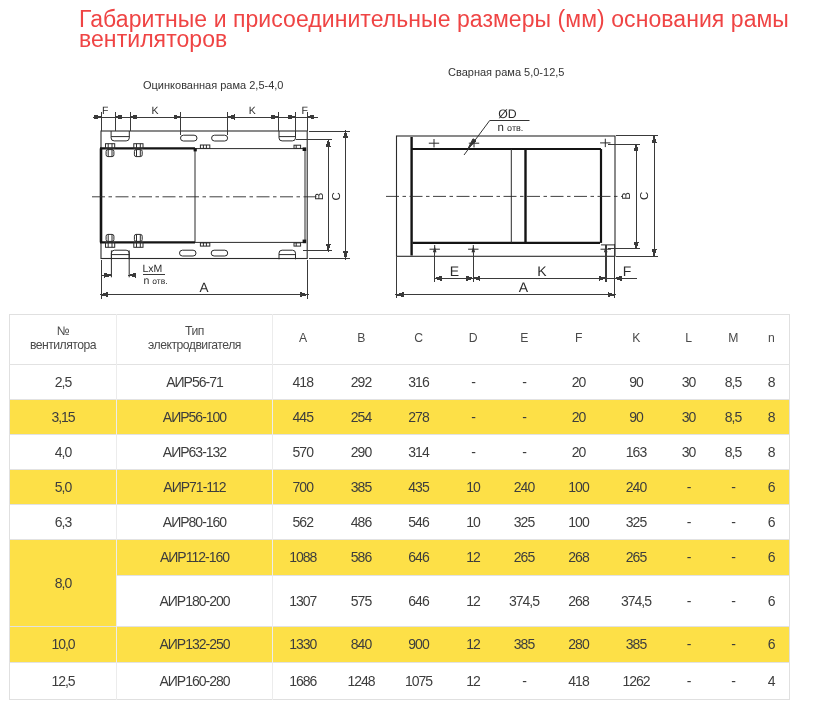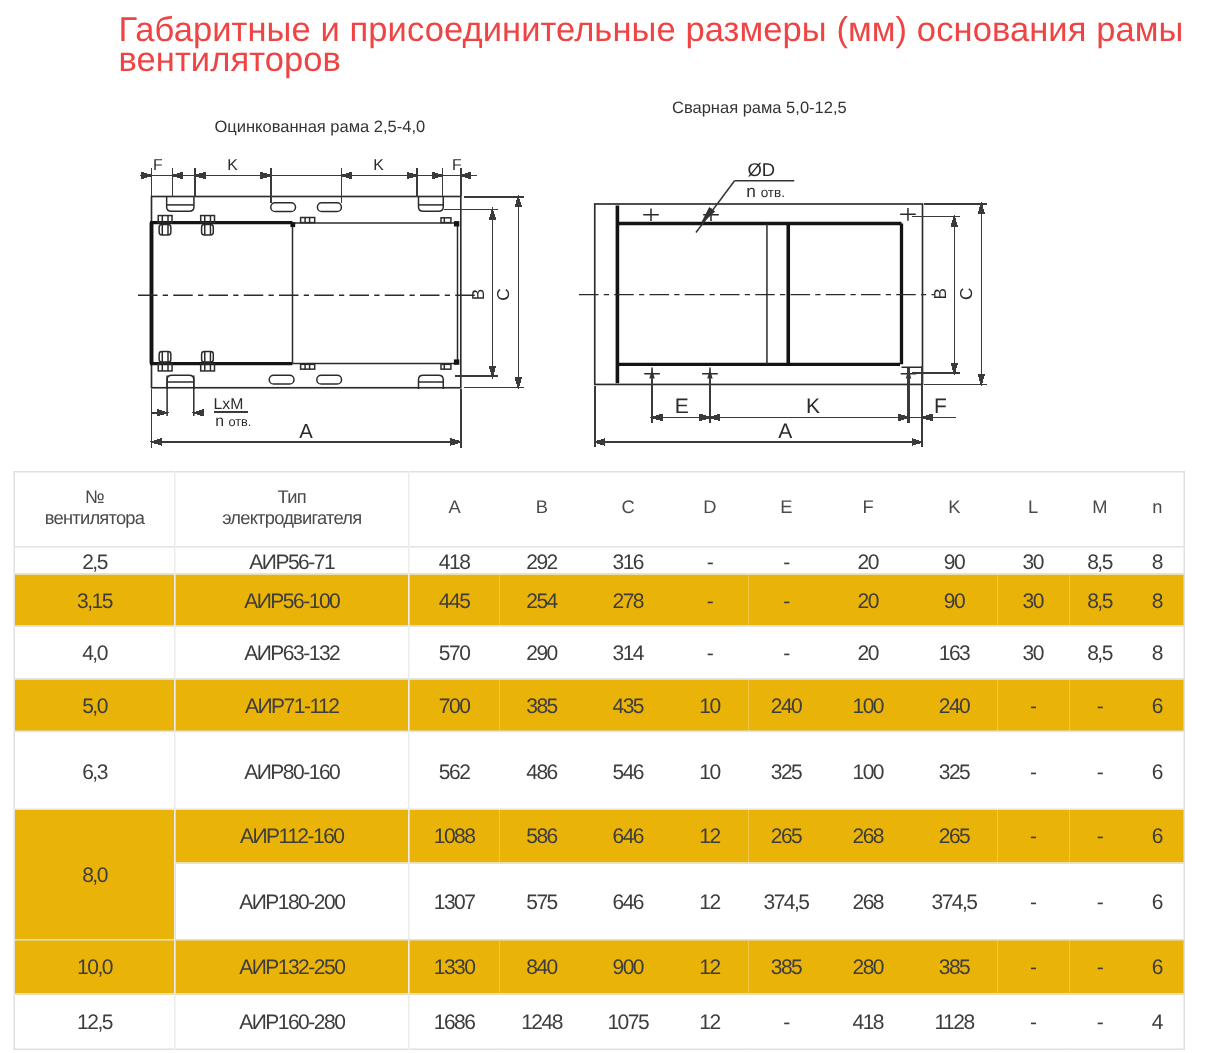--- a/index.html
+++ b/index.html
@@ -3,21 +3,21 @@
 <meta charset="utf-8">
 <style>
   html,body{margin:0;padding:0;background:#fff;}
   body{width:818px;height:702px;position:relative;font-family:"Liberation Sans",sans-serif;overflow:hidden;}
   .title{position:absolute;left:79px;top:9px;font-size:23px;line-height:20.2px;color:#ef4444;letter-spacing:0.06px;}
   .sub{position:absolute;font-size:11px;color:#333;}
   svg text{font-family:"Liberation Sans",sans-serif;fill:#2b2b2b;text-rendering:geometricPrecision;}
   svg .cr{shape-rendering:crispEdges;}
   table{position:absolute;left:9px;top:314px;border-collapse:collapse;table-layout:fixed;width:781px;font-size:14px;color:#3d3d3d;}
   td,th{padding:0;text-align:center;vertical-align:middle;font-weight:normal;letter-spacing:-1px;}
-  tr.g td{background:#eab308;}
+  tr.g td{background:#fde047;}
   td.sp{background:#f5f5f5;}
   .thd th{font-size:12.2px;color:#4a4a4a;letter-spacing:-0.5px;line-height:14px;padding-bottom:4px;}
   table{border:1px solid #e0e0e0;}
   tr{border-top:1px solid #e2e2e2;}
   td.b1,th.b1{border-right:1px solid #ececec;}
 </style>
 </head>
 <body>
 
 <div class="title">Габаритные и присоединительные размеры (мм) основания рамы<br>вентиляторов</div>
@@ -249,21 +249,21 @@
         <th>C</th>
         <th>D</th>
         <th>E</th>
         <th>F</th>
         <th>K</th>
         <th>L</th>
         <th>M</th>
         <th>n</th>
       </tr>
 
-<tr style="height:18px;">
+<tr style="height:35px;">
         <td class="b1">2,5</td>
         <td class="b1">АИР56-71</td>
         <td>418</td>
         <td>292</td>
         <td>316</td>
         <td>-</td>
         <td>-</td>
         <td>20</td>
         <td>90</td>
         <td>30</td>
@@ -309,21 +309,21 @@
         <td>435</td>
         <td>10</td>
         <td>240</td>
         <td>100</td>
         <td>240</td>
         <td>-</td>
         <td>-</td>
         <td>6</td>
       </tr>
 
-<tr style="height:52px;margin-top:39px;">
+<tr style="height:35px;margin-top:39px;">
         <td class="b1">6,3</td>
         <td class="b1">АИР80-160</td>
         <td>562</td>
         <td>486</td>
         <td>546</td>
         <td>10</td>
         <td>325</td>
         <td>100</td>
         <td>325</td>
         <td>-</td>
@@ -377,19 +377,19 @@
 
 <tr style="height:37px;margin-top:18px;">
         <td class="b1">12,5</td>
         <td class="b1">АИР160-280</td>
         <td>1686</td>
         <td>1248</td>
         <td>1075</td>
         <td>12</td>
         <td>-</td>
         <td>418</td>
-        <td>1128</td>
+        <td>1262</td>
         <td>-</td>
         <td>-</td>
         <td>4</td>
       </tr>
 </tbody>
   </table>
 
 </body></html>

